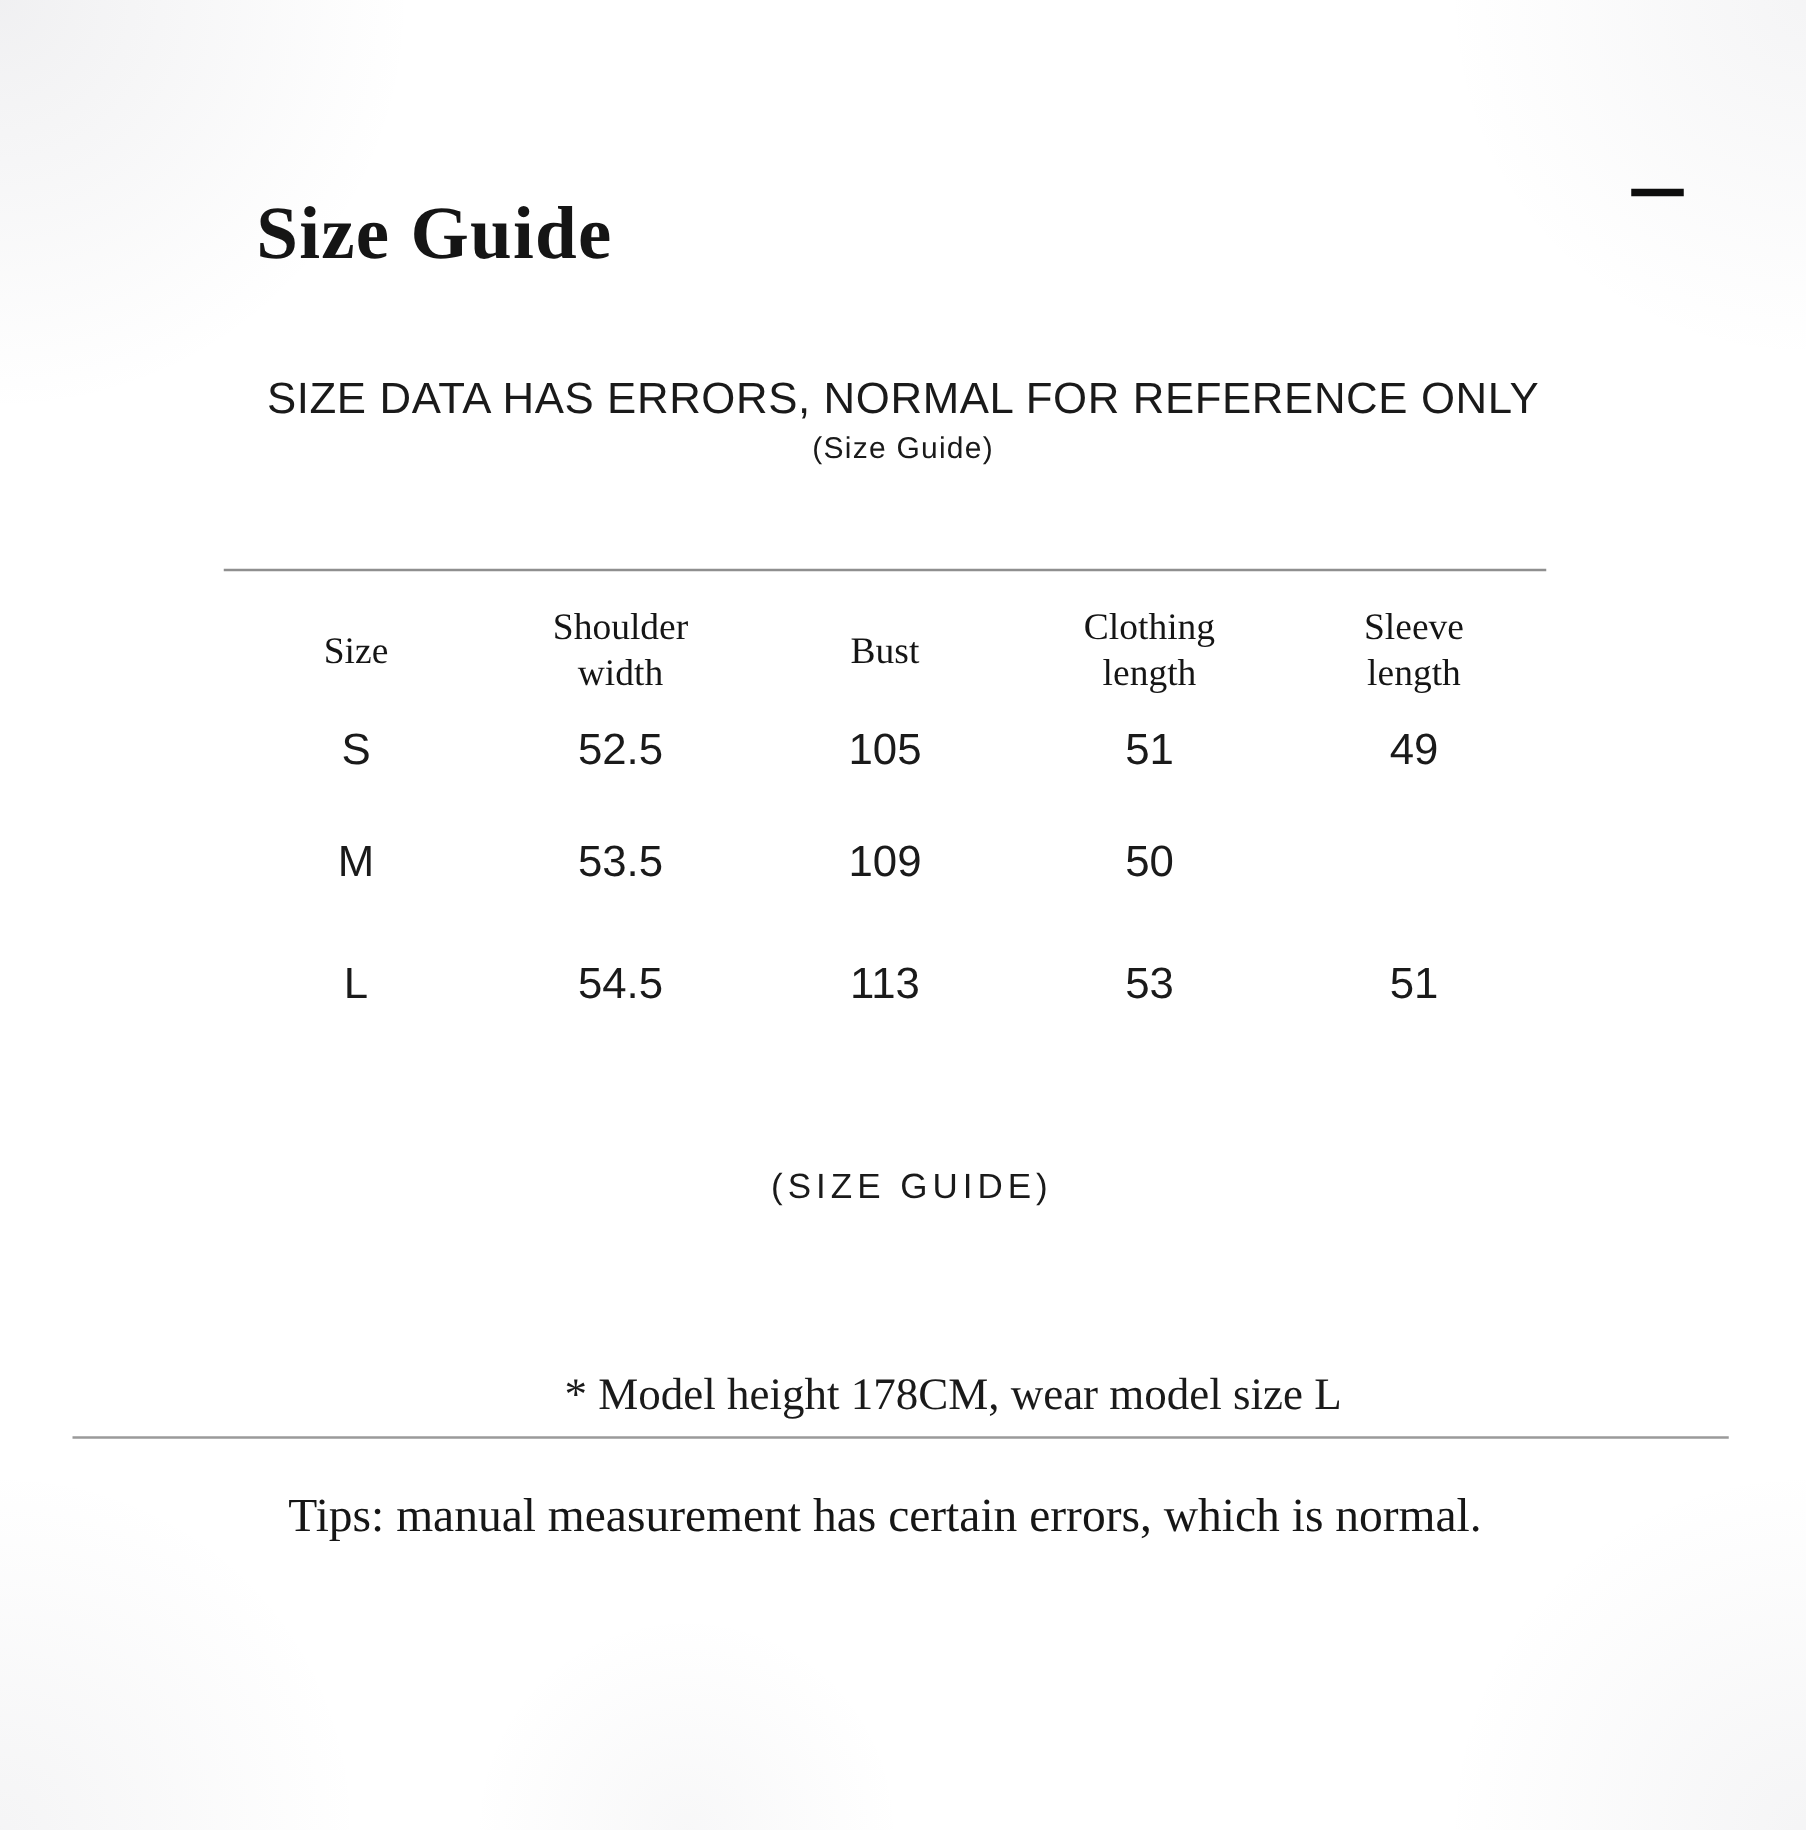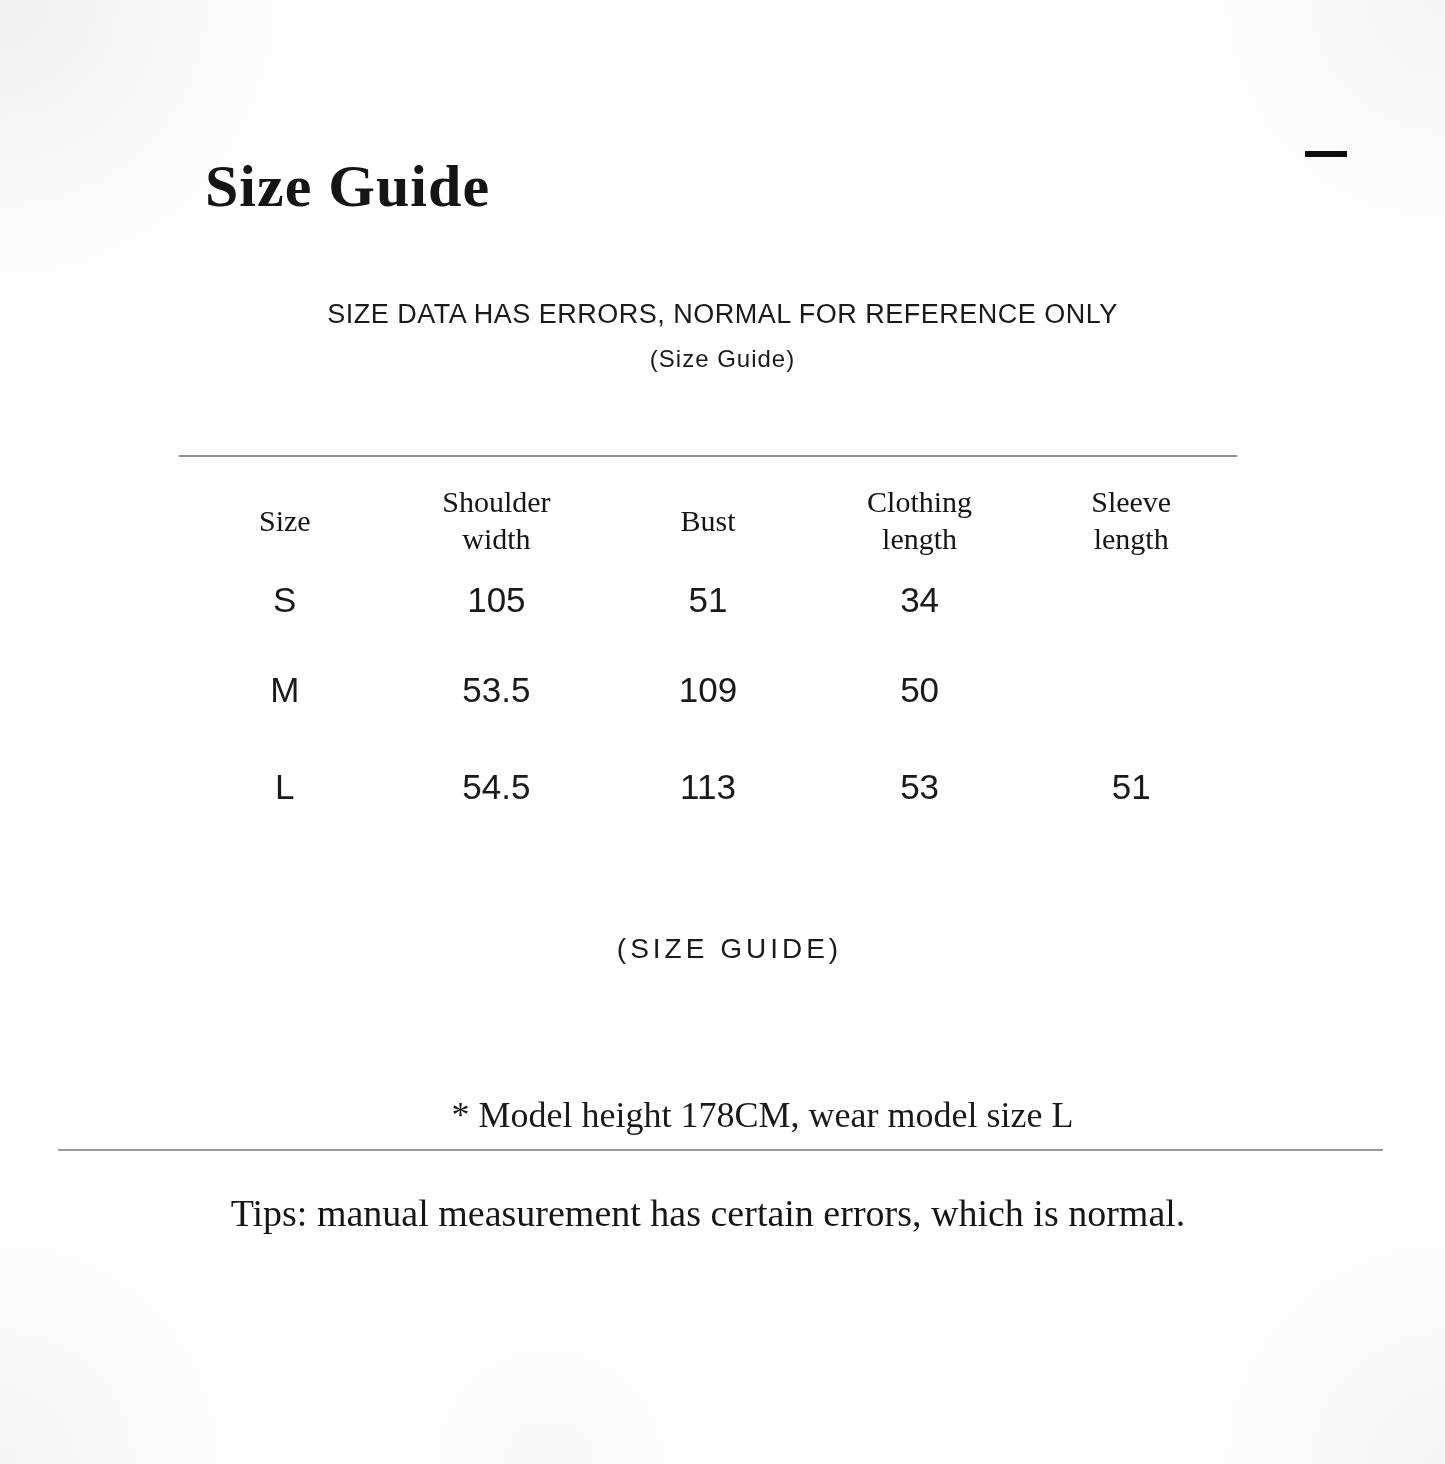--- a/index.html
+++ b/index.html
@@ -21,21 +21,21 @@
   .page-title{
     position:absolute;left:193px;top:140px;
     font-size:60px;font-weight:700;letter-spacing:1px;color:#151515;
   }
   .collapse-dash{
     position:absolute;left:1305px;top:151px;width:42px;height:6px;
     background:#0d0d0d;cursor:pointer;
   }
   .notice-1{
     position:absolute;left:0;top:299px;width:1445px;
-    text-align:center;font-size:27px;font-weight:500;letter-spacing:0.5px;color:#1a1a1a;
+    text-align:center;font-size:35px;font-weight:500;letter-spacing:0.5px;color:#1a1a1a;
   }
   .notice-2{
     position:absolute;left:0;top:345px;width:1445px;
     text-align:center;font-size:24px;font-weight:500;letter-spacing:1px;color:#1a1a1a;
   }
 
   .size-table{
     position:absolute;left:179px;top:455px;width:1058px;
     border-top:2px solid #8f8f8f;
   }
@@ -90,23 +90,24 @@
   <div class="thead">
     <div class="th"><span>Size</span></div>
     <div class="th"><span>Shoulder width</span></div>
     <div class="th"><span>Bust</span></div>
     <div class="th"><span>Clothing length</span></div>
     <div class="th"><span>Sleeve length</span></div>
   </div>
 
   <div class="trow row-s sans">
     <div class="td">S</div>
+    <div class="td">52.5</div>
     <div class="td">105</div>
     <div class="td">51</div>
-    <div class="td">34</div>
+    <div class="td">49</div>
   </div>
 
   <div class="trow row-m sans">
     <div class="td">M</div>
     <div class="td">53.5</div>
     <div class="td">109</div>
     <div class="td">50</div>
   </div>
 
   <div class="trow row-l sans">

